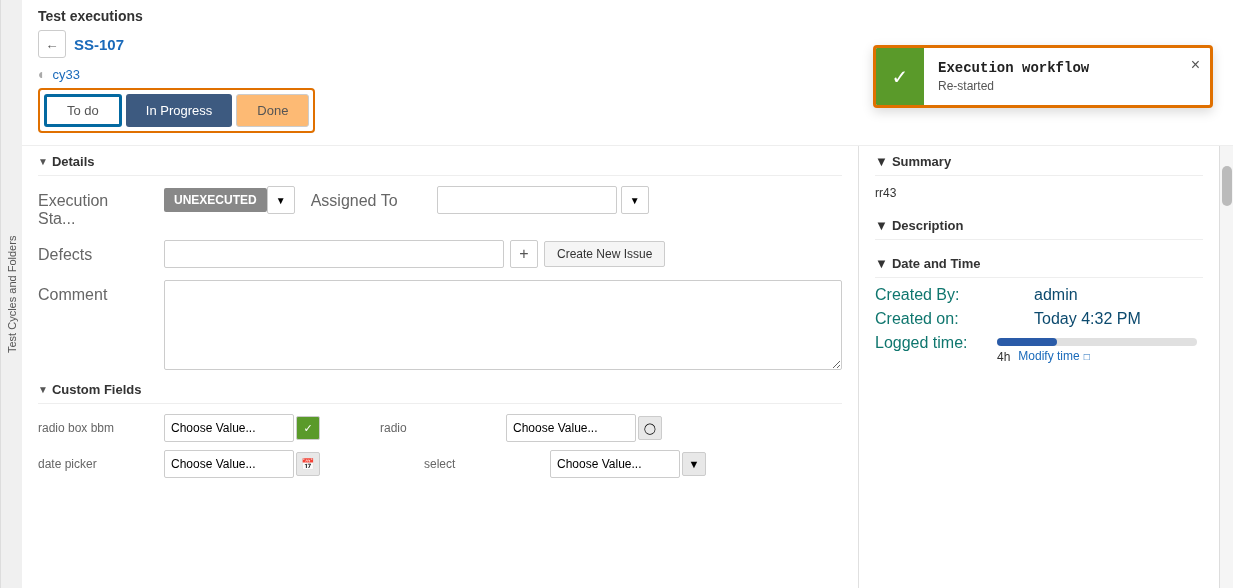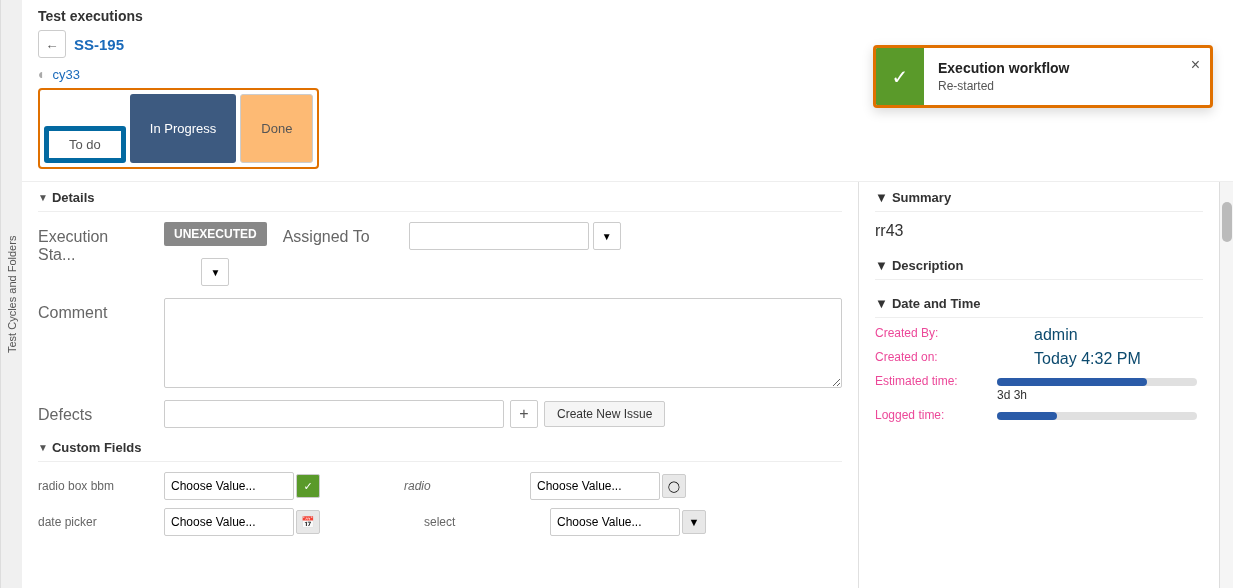--- a/index.html
+++ b/index.html
@@ -48,41 +48,41 @@
       background: #fff;
     }
     .status-btn {
       padding: 6px 20px;
       border: none;
       border-radius: 3px;
       cursor: pointer;
       font-size: 13px;
       font-weight: 500;
     }
-    .status-btn.todo { background: #fff; color: #555; border: 5px solid #0369a1; margin-top: 32px; }
+    .status-btn.todo { background: #fff; color: #555; border: 3px solid #0369a1; }
     .status-btn.in-progress { background: #3d5a80; color: #fff; }
     .status-btn.done { background: #fdba74; color: #555; border: 1px solid #ccc; }
 
     
     .content-area { display: flex; flex: 1; overflow: hidden; }
 
     
     .left-panel { flex: 1; padding: 8px 16px; overflow-y: auto; border-right: 1px solid #e0e0e0; }
 
     .section-header {
       font-size: 13px; font-weight: 600; color: #333;
       margin-bottom: 10px; display: flex; align-items: center; gap: 4px;
       border-bottom: 1px solid #eee; padding-bottom: 6px;
     }
     .chevron { font-size: 10px; color: #555; }
 
     .field-row { display: flex; align-items: flex-start; gap: 16px; margin-bottom: 12px; }
     .field-label { width: 110px; color: #666; font-size: 16px; padding-top: 6px; flex-shrink: 0; }
 
-    .exec-status-wrapper { display: flex; align-items: center; gap: 12px; flex-direction: column; }
+    .exec-status-wrapper { display: flex; align-items: center; gap: 0; }
     .status-dropdown {
       background: #888; color: #fff; border: none; padding: 5px 10px;
       font-size: 12px; font-weight: 600; cursor: pointer; border-radius: 2px;
     }
     .dropdown-arrow {
       width: 28px; height: 28px; border: 1px solid #ccc; background: #fff;
       display: flex; align-items: center; justify-content: center;
       cursor: pointer; border-radius: 2px; font-size: 10px;
     }
 
@@ -135,24 +135,24 @@
     
     .right-panel { width: 360px; padding: 8px 16px; overflow-y: auto; }
 
     .right-section { margin-bottom: 16px; }
     .right-section-header {
       font-size: 13px; font-weight: 600; color: #333;
       border-bottom: 1px solid #eee; padding-bottom: 6px; margin-bottom: 8px;
       display: flex; align-items: center; gap: 4px;
     }
 
-    .summary-value { color: #333; font-size: 16px; padding: 2px 0; }
+    .summary-value { color: #333; font-size: 12px; padding: 2px 0; }
 
     .meta-row { display: flex; gap: 12px; margin-bottom: 6px; align-items: flex-start; }
-    .meta-key { color: #ec4899; font-size: 12px; width: 110px; flex-shrink: 0; }
+    .meta-key { color: #0f766e; font-size: 16px; width: 110px; flex-shrink: 0; }
     .meta-val { color: #0c4a6e; font-size: 16px; margin-left: 37px; }
 
     .progress-bar-container { margin-top: 4px; flex: 1; }
     .progress-bar-bg { background: #e0e0e0; height: 8px; border-radius: 4px; width: 200px; }
     .progress-bar-fill { background: #2a5ba8; height: 8px; border-radius: 4px; }
     .progress-label { font-size: 12px; color: #333; margin-top: 2px; }
     .logged-bar-bg { background: #e0e0e0; height: 8px; border-radius: 4px; width: 200px; }
     .logged-bar-fill { background: #2a5ba8; height: 8px; border-radius: 4px; width: 30%; }
     .modify-link { color: #1a6aba; font-size: 12px; cursor: pointer; margin-left: 4px; }
 
@@ -174,21 +174,21 @@
     .toast-green-strip {
       width: 48px;
       background: #5a9a2a;
       display: flex;
       align-items: center;
       justify-content: center;
       flex-shrink: 0;
     }
     .toast-checkmark { color: #fff; font-size: 20px; }
     .toast-body { flex: 1; padding: 12px 14px; }
-    .toast-title { font-size: 14px; font-weight: 600; color: #222; margin-bottom: 3px; }
+    .toast-title { font-size: 14px; font-weight: 600; color: #222; margin-bottom: 3px; font-family: Liberation Mono, monospace; }
     .toast-subtitle { font-size: 12px; color: #555; }
     .toast-close {
       position: absolute; top: 8px; right: 10px;
       cursor: pointer; font-size: 16px; color: #555; background: none; border: none;
     }
 
     
     .scrollbar-track {
       width: 14px;
       background: #f5f5f5;
@@ -214,21 +214,21 @@
     <span>Test Cycles and Folders</span>
   </div>
 
   <div class="main-content">
 
     <div class="header">
       <div class="header-title">Test executions</div>
 
       <div class="test-id-row">
         <button class="back-btn">←</button>
-        <span class="test-id">SS-195</span>
+        <span class="test-id">SS-107</span>
       </div>
 
       <div style="display:flex; align-items:center; gap:6px; margin-bottom:6px;">
         <span style="color:#aaa; font-size:14px;">◐</span>
         <span style="color:#1a6aba; font-size:13px;">cy33</span>
       </div>
 
       <div class="status-buttons">
         <button class="status-btn todo">To do</button>
         <button class="status-btn in-progress">In Progress</button>
@@ -249,49 +249,49 @@
           <span class="field-label">Execution Sta...</span>
           <div class="exec-status-wrapper">
             <button class="status-dropdown">UNEXECUTED</button>
             <div class="dropdown-arrow">▼</div>
           </div>
           <span class="field-label" style="">Assigned To</span>
           <div class="assigned-wrapper">
             <input class="assigned-input" type="text" style="">
             <div class="dropdown-arrow">▼</div>
           </div>
-        </div>
-
-        <div class="field-row">
-          <span class="field-label">Comment</span>
-          <textarea class="comment-textarea" style=""></textarea>
         </div>
 
         <div class="field-row">
           <span class="field-label">Defects</span>
           <div class="defects-wrapper">
             <input class="defects-input" type="text" style="">
             <button class="add-btn">+</button>
             <button class="create-issue-btn">Create New Issue</button>
           </div>
         </div>
 
+        <div class="field-row">
+          <span class="field-label">Comment</span>
+          <textarea class="comment-textarea" style=""></textarea>
+        </div>
+
         <div class="custom-fields-section">
           <div class="section-header">
             <span class="chevron">▼</span>
             <span>Custom Fields</span>
           </div>
 
           <div class="custom-field-row">
             <span class="cf-label">radio box bbm</span>
             <div class="cf-select-wrapper">
               <input class="cf-select" type="text" style="width: 130px;" value="Choose Value...">
               <div class="cf-icon-btn" style="background:#5a9a2a; color:#fff;">✓</div>
             </div>
-            <span class="cf-label" style="margin-left:68px;font-style:italic;">radio</span>
+            <span class="cf-label" style="margin-left:44px;">radio</span>
             <div class="cf-select-wrapper">
               <input class="cf-select" type="text" style="width: 130px;" value="Choose Value...">
               <div class="cf-icon-btn circle">◯</div>
             </div>
           </div>
 
           <div class="custom-field-row">
             <span class="cf-label">date picker</span>
             <div class="cf-select-wrapper">
               <input class="cf-select" type="text" style="width: 130px;" value="Choose Value...">
@@ -333,35 +333,31 @@
           <div class="meta-row">
             <span class="meta-key">Created By:</span>
             <span class="meta-val">admin</span>
           </div>
 
           <div class="meta-row">
             <span class="meta-key">Created on:</span>
             <span class="meta-val">Today 4:32 PM</span>
           </div>
 
-          <div class="meta-row">
-            <span class="meta-key">Estimated time:</span>
-            <div class="progress-bar-container">
-              <div class="progress-bar-bg">
-                <div class="progress-bar-fill" style="width:75%;"></div>
-              </div>
-              <div class="progress-label">3d 3h</div>
-            </div>
-          </div>
 
           <div class="meta-row">
             <span class="meta-key">Logged time:</span>
             <div class="progress-bar-container">
               <div class="logged-bar-bg">
                 <div class="logged-bar-fill"></div>
+              </div>
+              <div style="display:flex; align-items:center; gap:4px; margin-top:2px;">
+                <div class="progress-label">4h</div>
+                <span class="modify-link">Modify time</span>
+                <span style="color:#1a6aba; font-size:10px;">□</span>
               </div>
             </div>
           </div>
 
         </div>
       </div>
 
       <div class="scrollbar-track">
         <div class="scrollbar-thumb"></div>
       </div>

